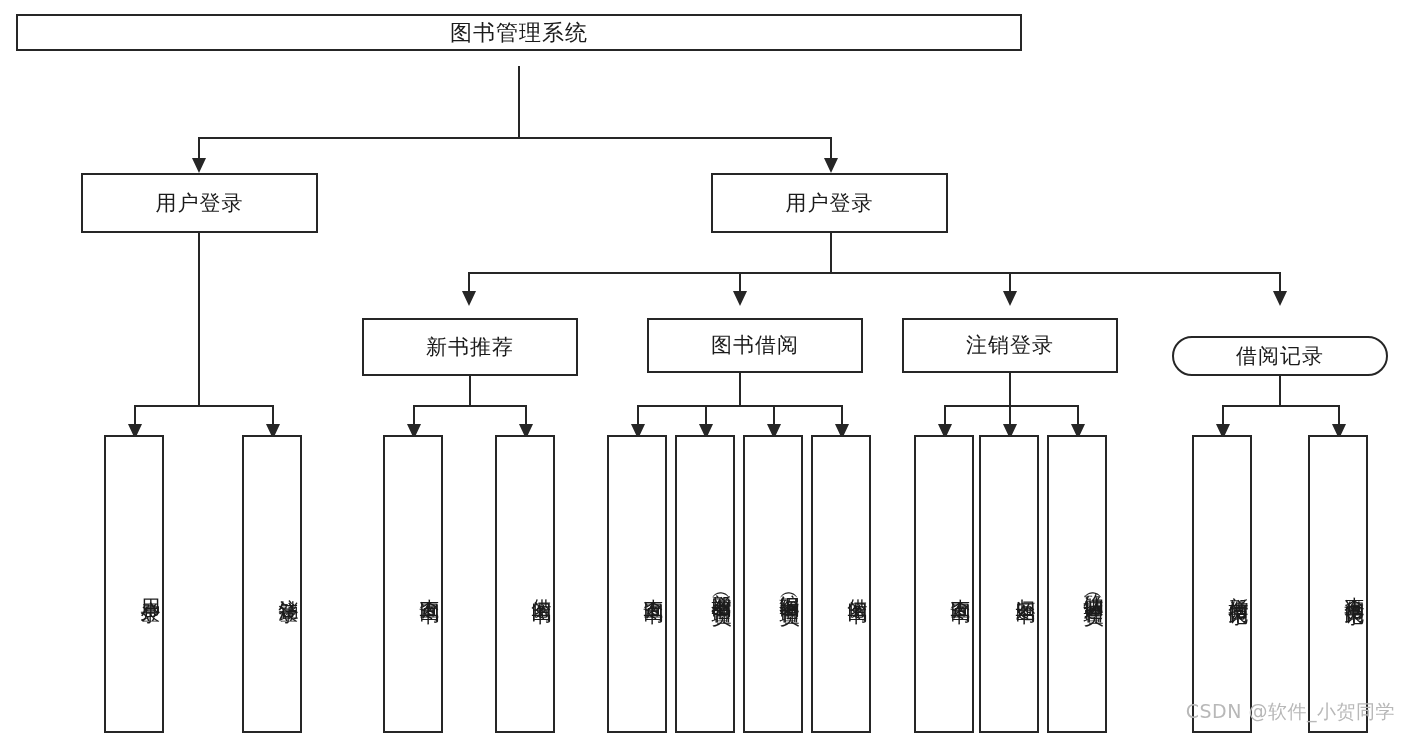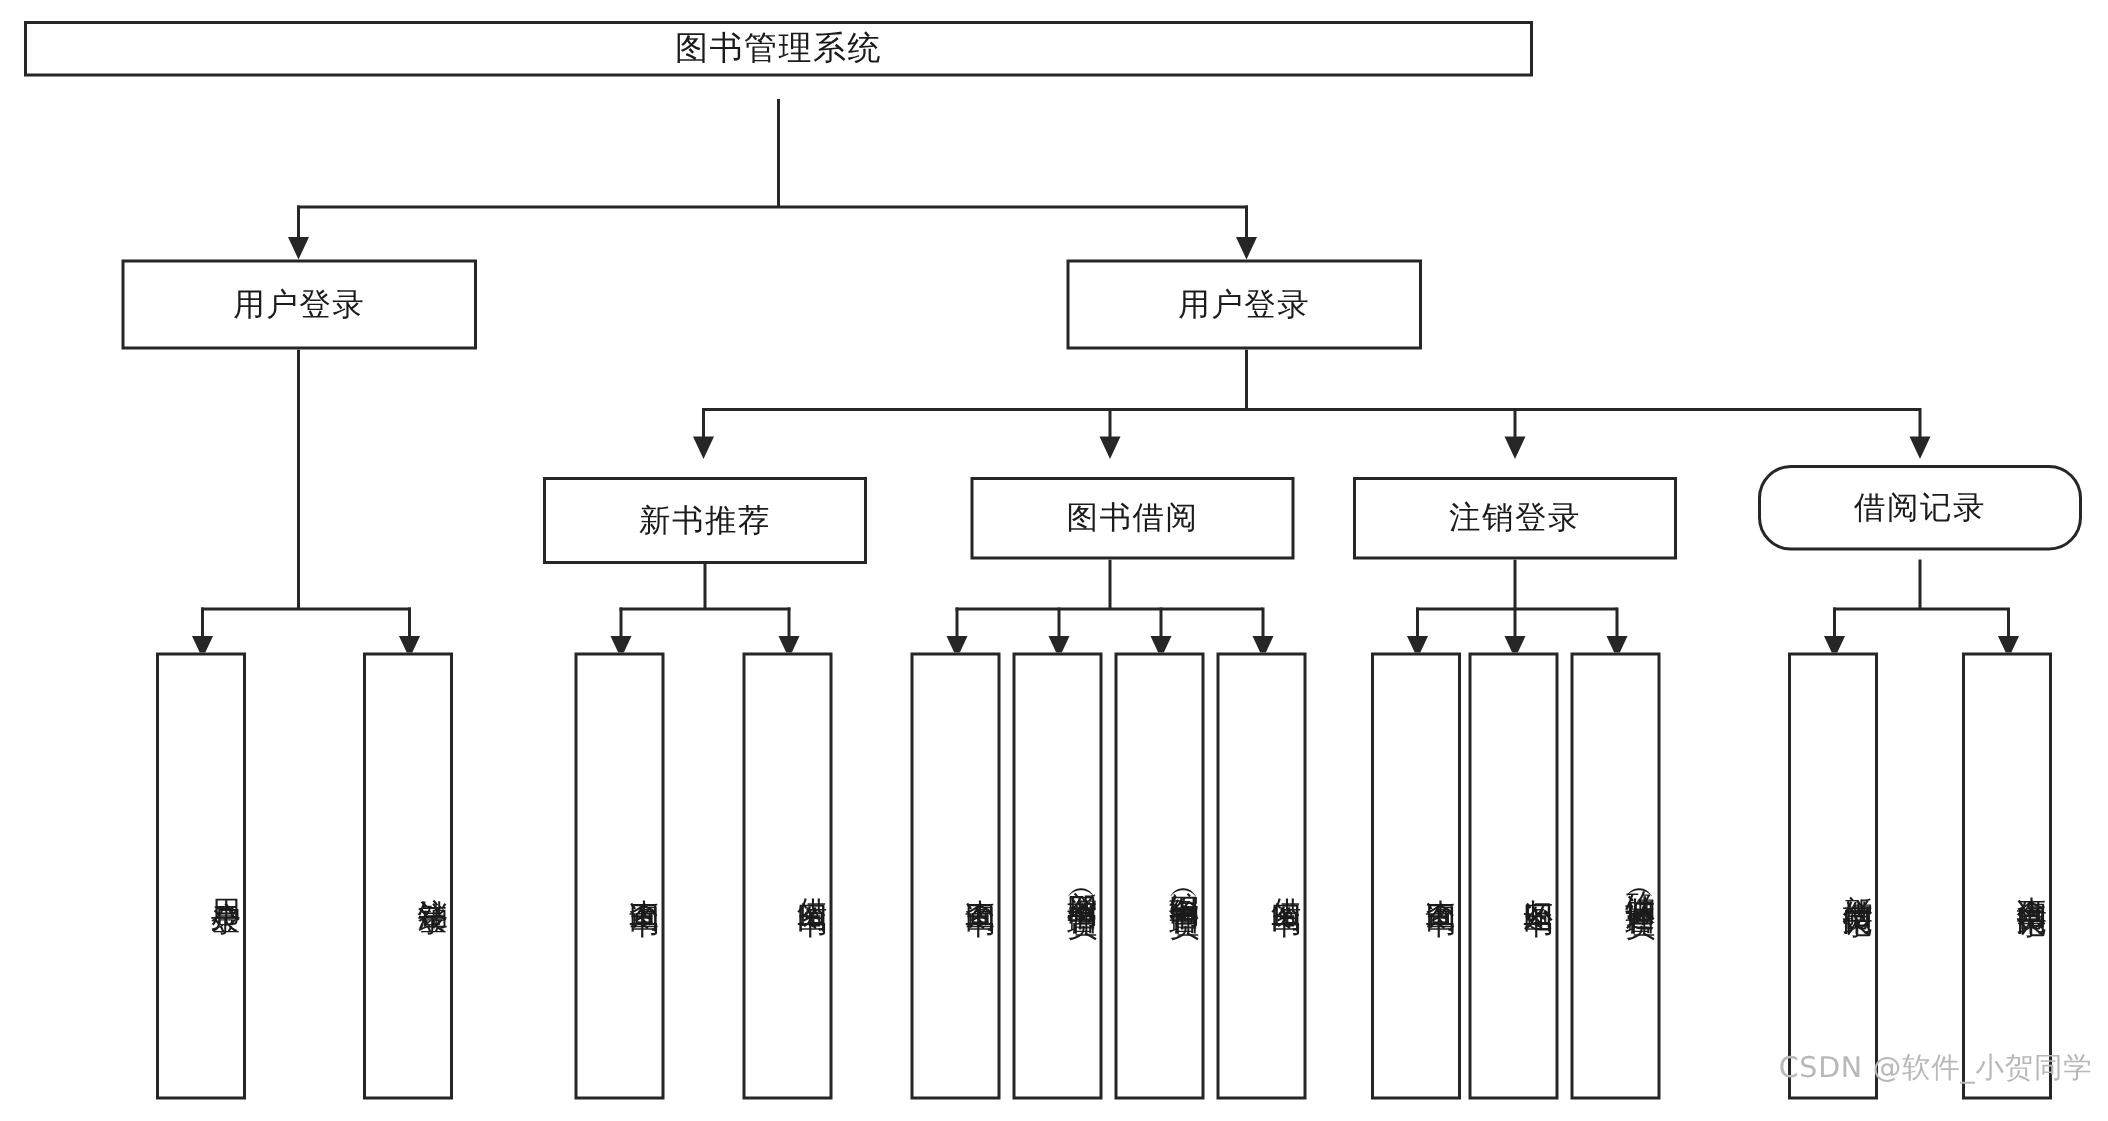--- a/index.html
+++ b/index.html
@@ -123,21 +123,21 @@
 
   <div class="node horiz" style="left:362px;top:318px;width:216px;height:58px;">
     <span>新书推荐</span>
   </div>
   <div class="node horiz" style="left:632px;top:318px;width:216px;height:55px;margin-left:15px;">
     <span>图书借阅</span>
   </div>
   <div class="node horiz" style="left:902px;top:318px;width:216px;height:55px;">
     <span>注销登录</span>
   </div>
-  <div class="node horiz" style="left:1172px;top:310px;width:216px;height:57px;border-radius:22px;">
+  <div class="node horiz" style="left:1172px;top:336px;width:216px;height:40px;border-radius:22px;">
     <span>借阅记录</span>
   </div>
 
   <div class="ln v" style="left:469px;top:373px;height:33px;"></div>
   <div class="ln h" style="left:413px;top:405px;width:114px;"></div>
   <div class="ln v" style="left:413px;top:405px;height:22px;"></div>
   <div class="arrow" style="left:407px;top:424px;"></div>
   <div class="ln v" style="left:525px;top:405px;height:22px;"></div>
   <div class="arrow" style="left:519px;top:424px;"></div>
 

